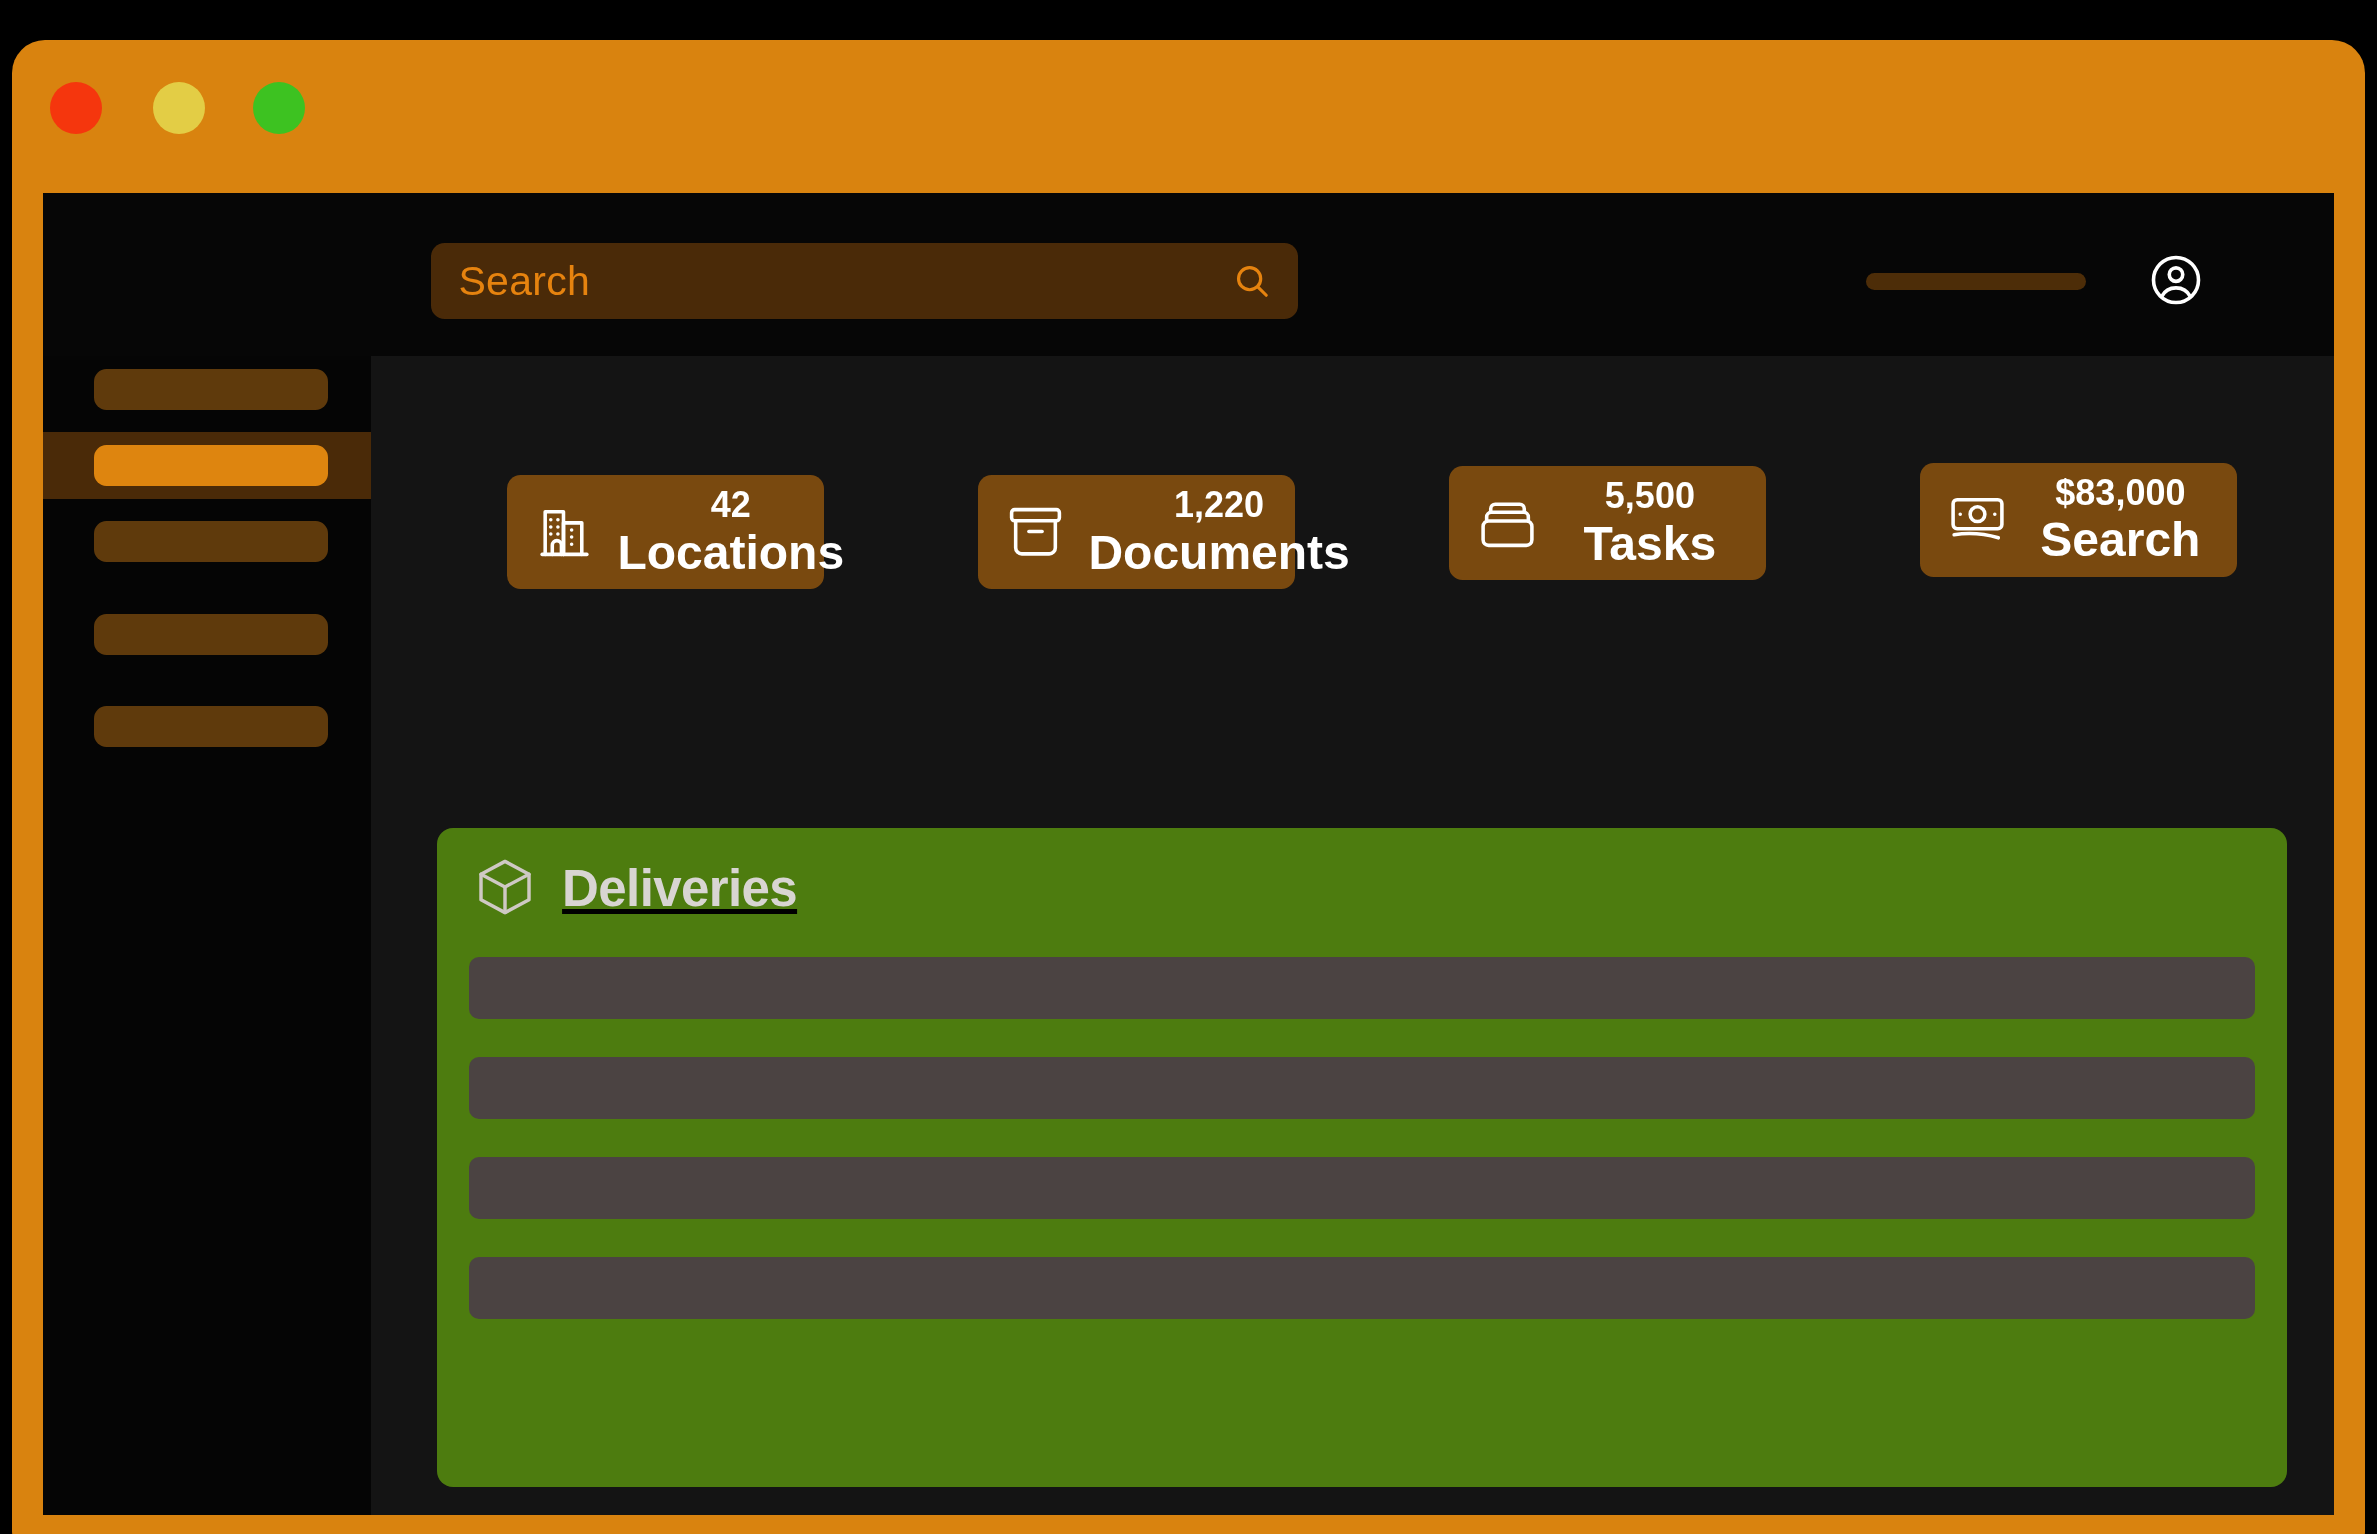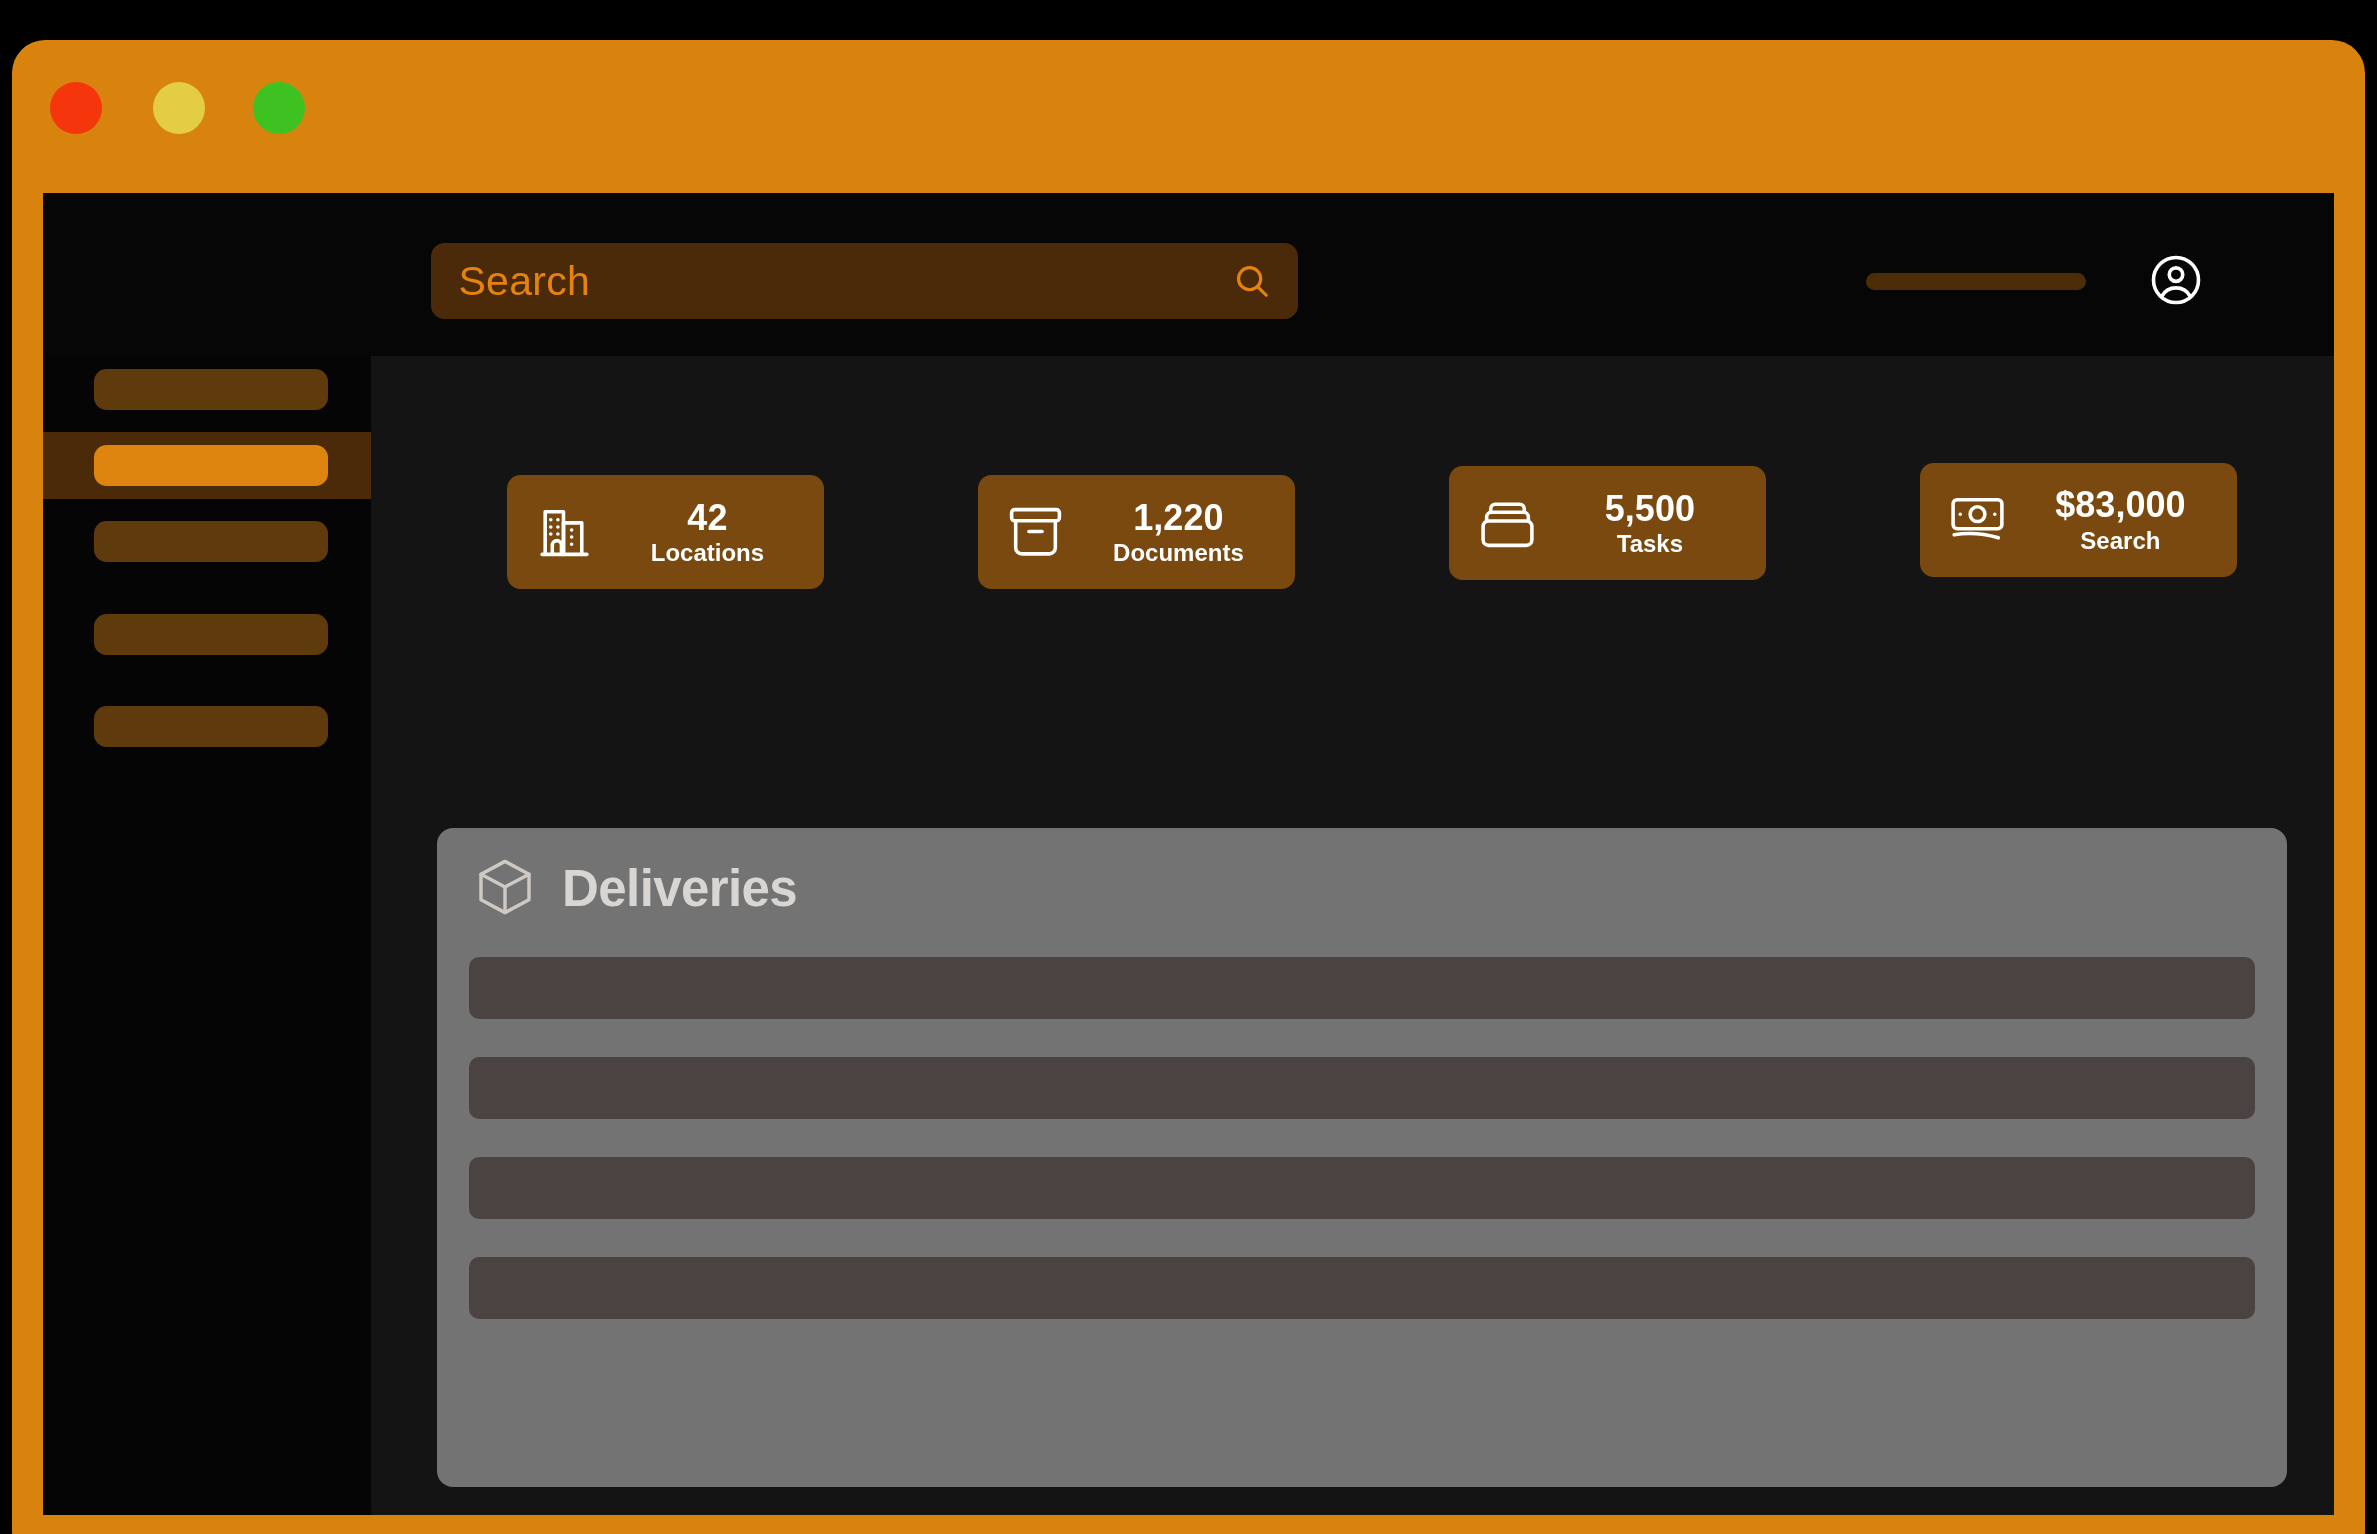--- a/index.html
+++ b/index.html
@@ -146,37 +146,38 @@
     flex: 1;
   }
   .stat-value {
     color: #fff;
     font-size: 36px;
     font-weight: bold;
     line-height: 1.05;
   }
   .stat-label {
     color: #fff;
-    font-size: 24px;
+    font-size: 48px;
     font-weight: bold;
     line-height: 1.05;
   }
   #card-0 { left: 0;    top: 26px; width: 317px; }
   #card-1 { left: 471px;  top: 26px; width: 317px; }
   #card-2 { left: 942px; top: 17.3px; width: 317px; padding-left: 28px; }
   #card-3 { left: 1413px; top: 13.6px; width: 317px; }
 
   
   #deliveries-panel {
     position: absolute;
     left: 66px; top: 472px;
     width: 1850px; height: 659px;
-    background: #737373;
+    background: #4d7c0f;
     border-radius: 16px;
     padding: 27px 32px;
+    text-decoration: underline;
   }
   #panel-header {
     display: flex;
     align-items: center;
     gap: 25px;
     margin-bottom: 36px;
     padding-left: 3.7px;
   }
   #deliveries-icon { width: 64px; height: 64px; flex: none; }
   #panel-title {

